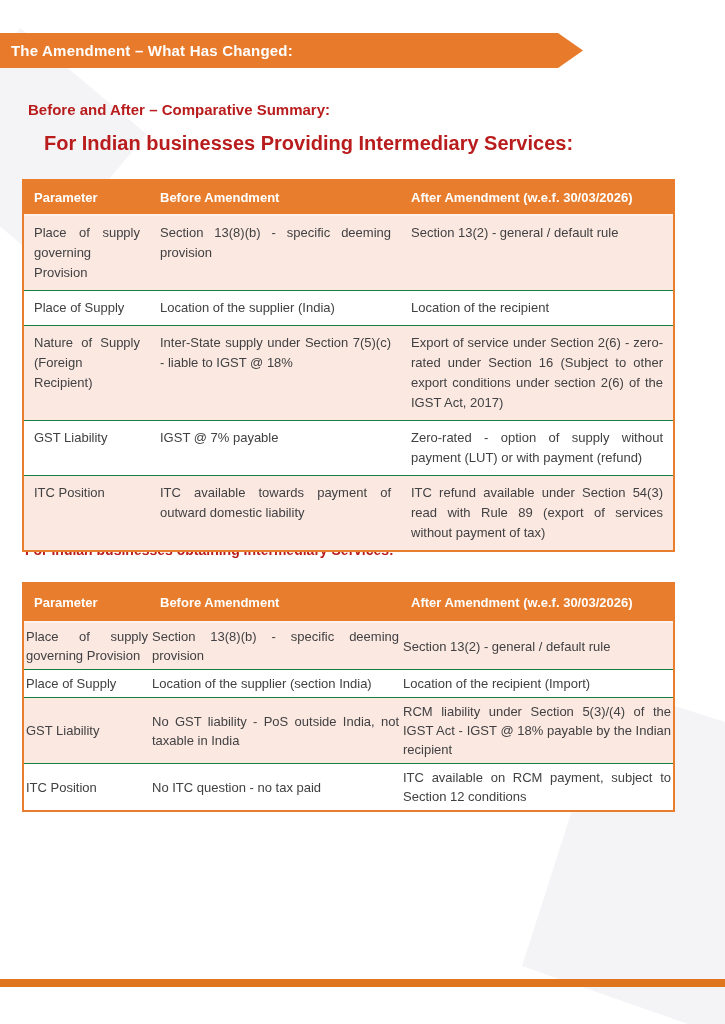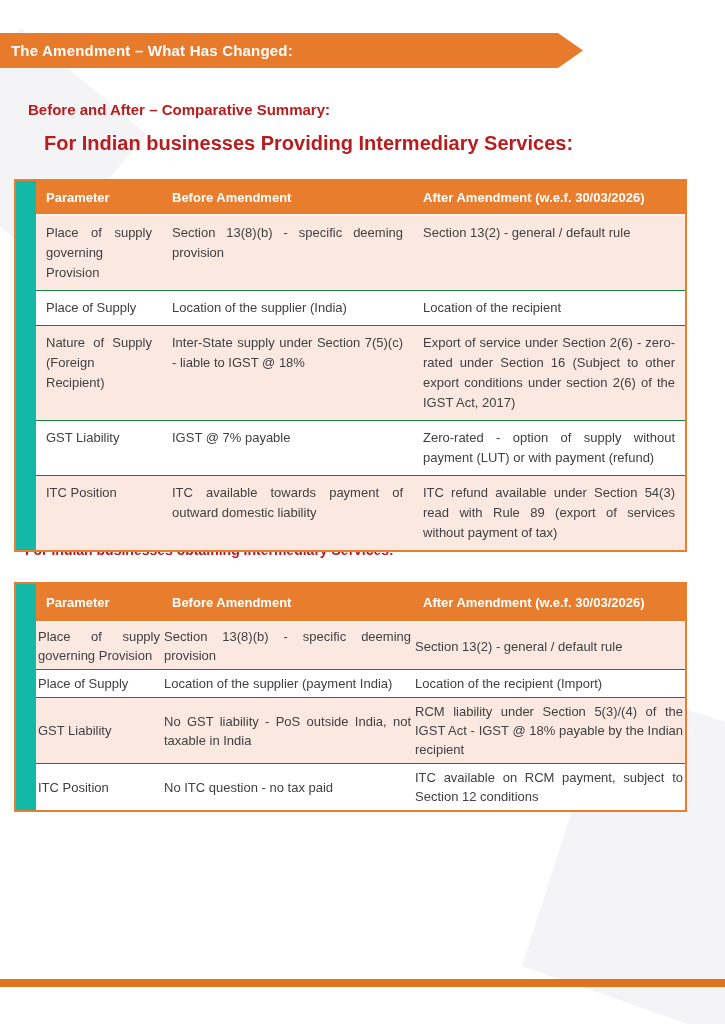--- a/index.html
+++ b/index.html
@@ -32,25 +32,24 @@
     padding-left:11px;letter-spacing:0.2px;white-space:nowrap;
   }
   .h-orange{
     position:absolute;z-index:2;color:#b91c1c;font-weight:bold;white-space:nowrap;
   }
   .h1{left:28px;top:101px;font-size:15px;}
   .h2{left:36px;top:132px;font-size:20px;margin-left:8px;}
   .h3{left:25px;top:542px;font-size:14px;}
   
   table.doc-table{
-    position:absolute;left:14px;width:653px;z-index:2;
+    position:absolute;left:22px;width:653px;z-index:2;
     border-collapse:separate;border-spacing:0;table-layout:fixed;
-    border:2px solid #e87e2d;background:#14b8a6;
+    border:2px solid #e87e2d;background:#0ea5e9;
     font-size:13px;
-    padding-left:20px;
   }
   .t1{top:179px;}
   .t2{top:582px;}
   .doc-table col.c1{width:126px;}
   .doc-table col.c2{width:251px;}
   .doc-table col.c3{width:272px;}
   .doc-table th{
     background:#e87e2d;color:#ffffff;font-weight:bold;text-align:left;
     padding:9px 10px;border-bottom:2px solid #fdf3ec;font-size:13px;
   }
@@ -141,21 +140,21 @@
       </tr>
     </thead>
     <tbody>
       <tr>
         <td>Place of supply governing Provision</td>
         <td>Section 13(8)(b) - specific deeming provision</td>
         <td>Section 13(2) - general / default rule</td>
       </tr>
       <tr>
         <td>Place of Supply</td>
-        <td>Location of the supplier (payment India)</td>
+        <td>Location of the supplier (section India)</td>
         <td>Location of the recipient (Import)</td>
       </tr>
       <tr>
         <td>GST Liability</td>
         <td>No GST liability - PoS outside India, not taxable in India</td>
         <td>RCM liability under Section 5(3)/(4) of the IGST Act - IGST @ 18% payable by the Indian recipient</td>
       </tr>
       <tr>
         <td>ITC Position</td>
         <td>No ITC question - no tax paid</td>

